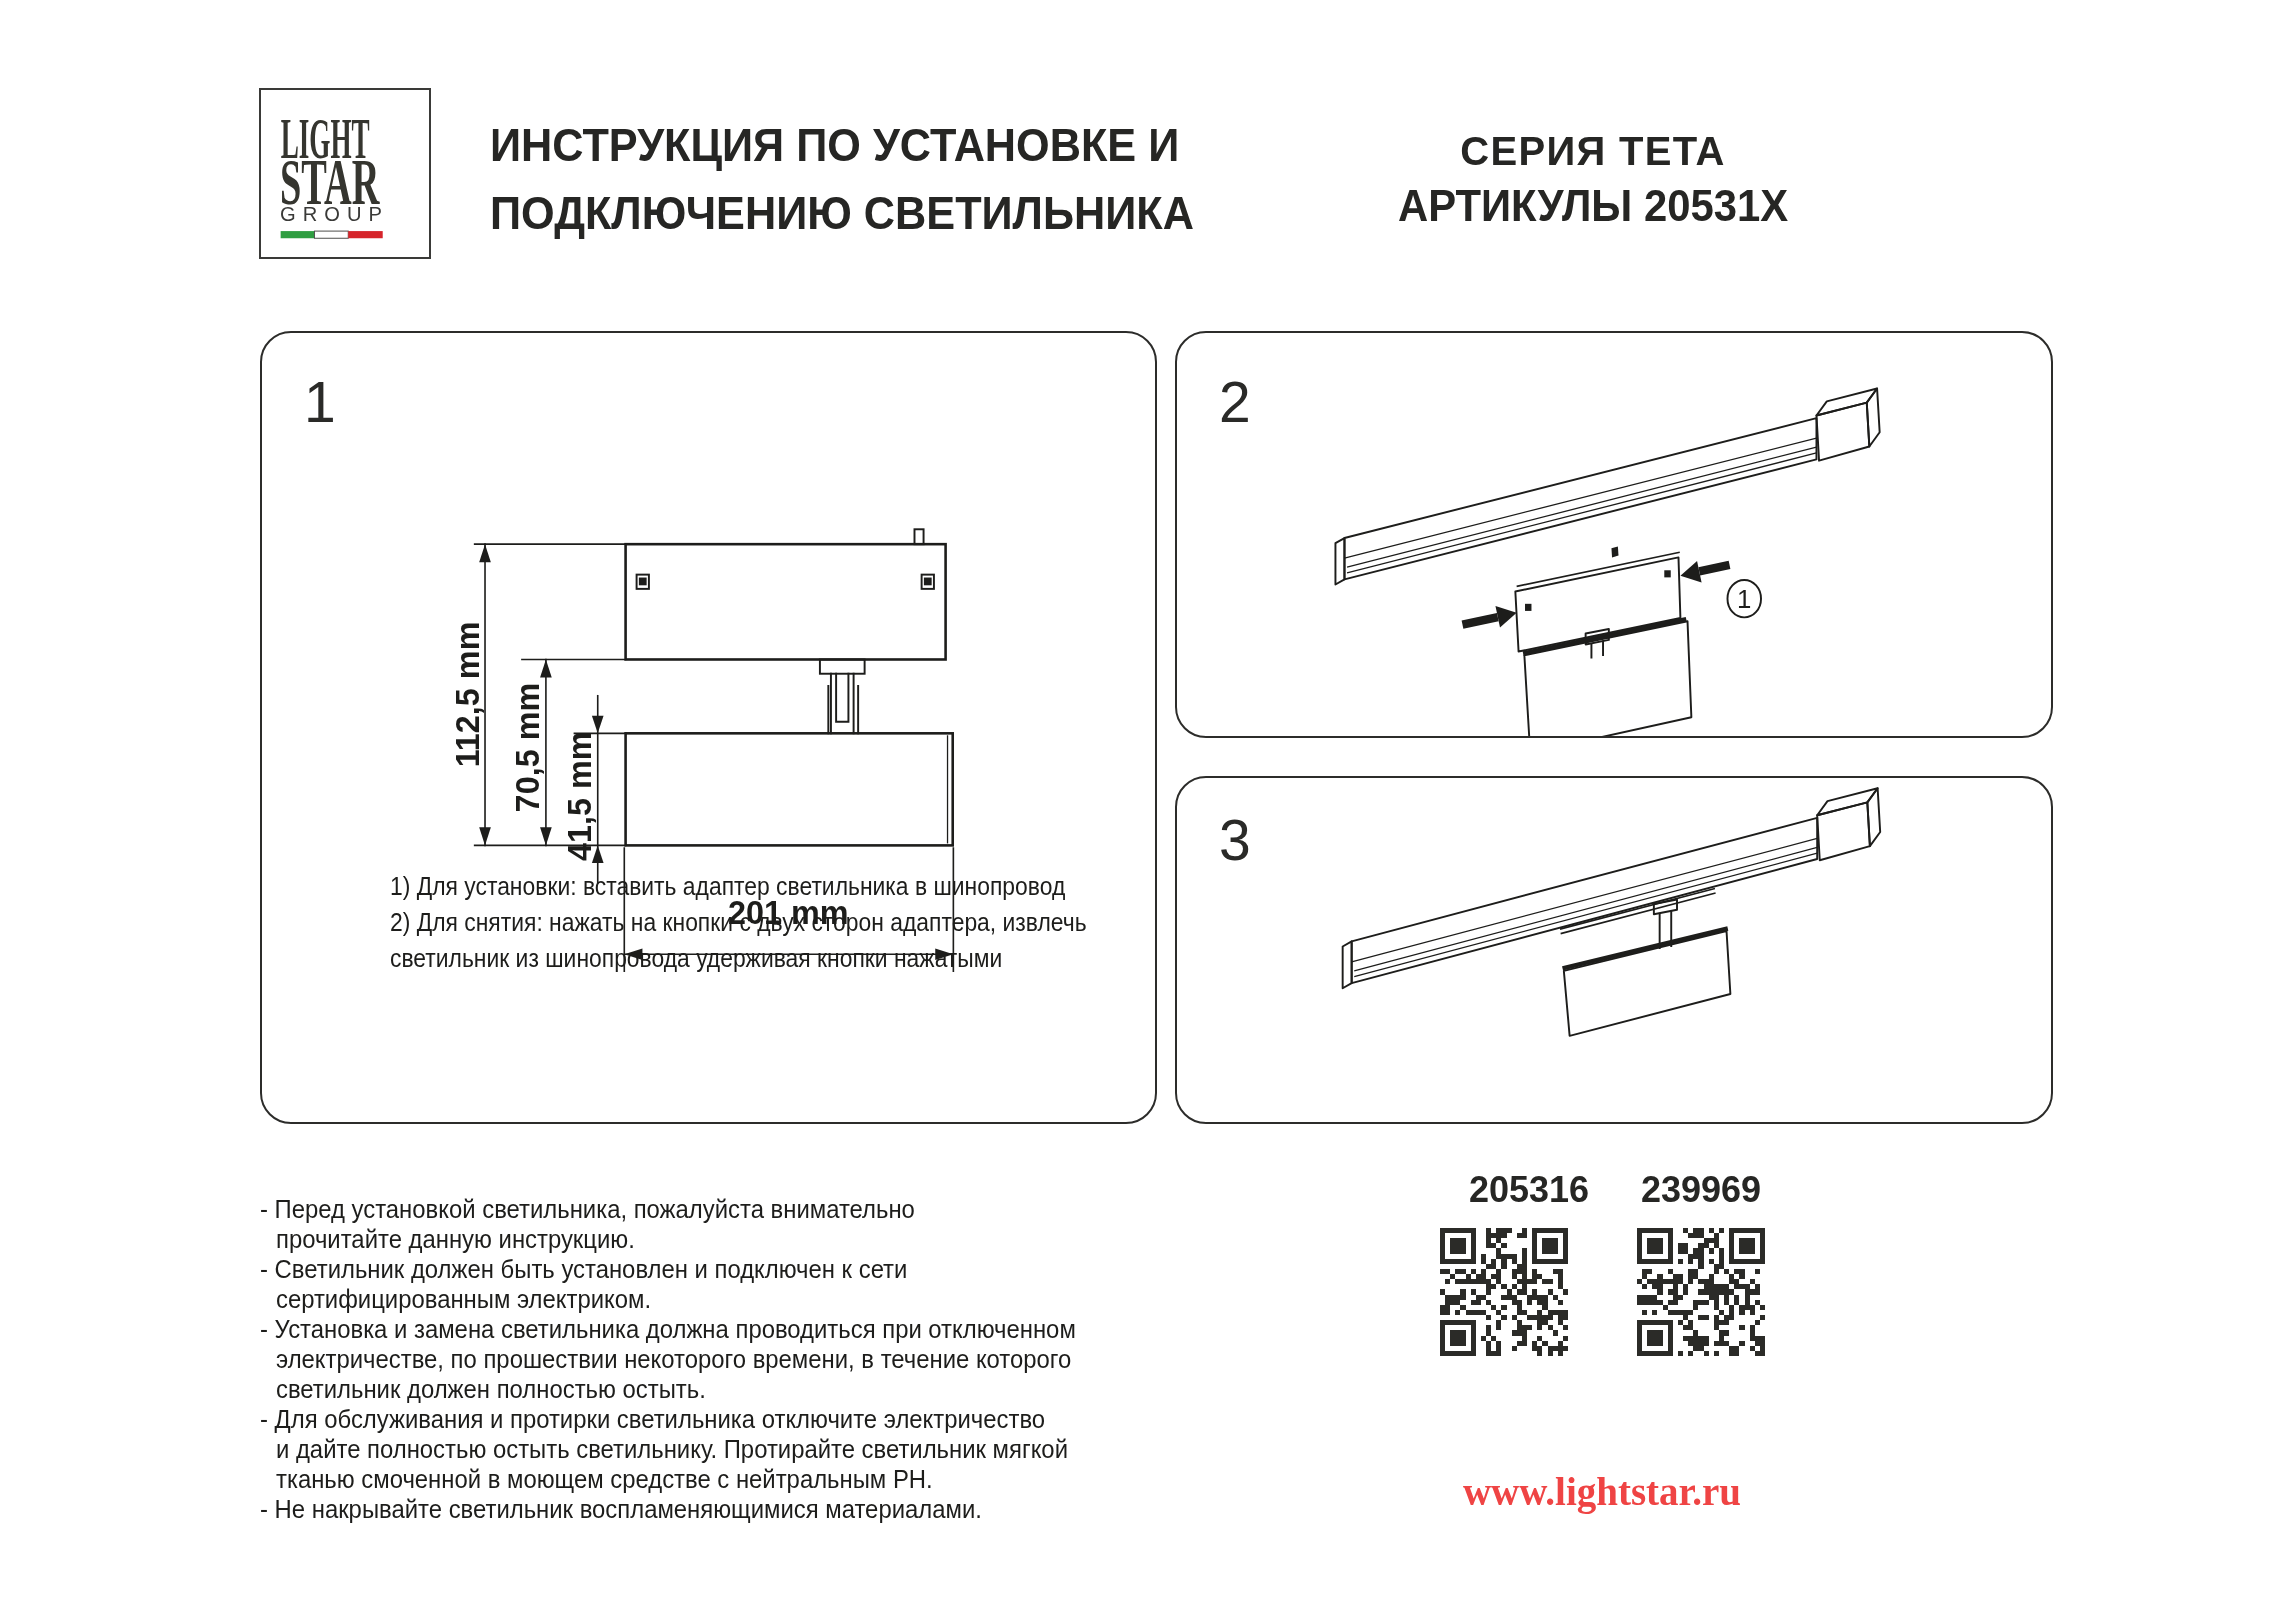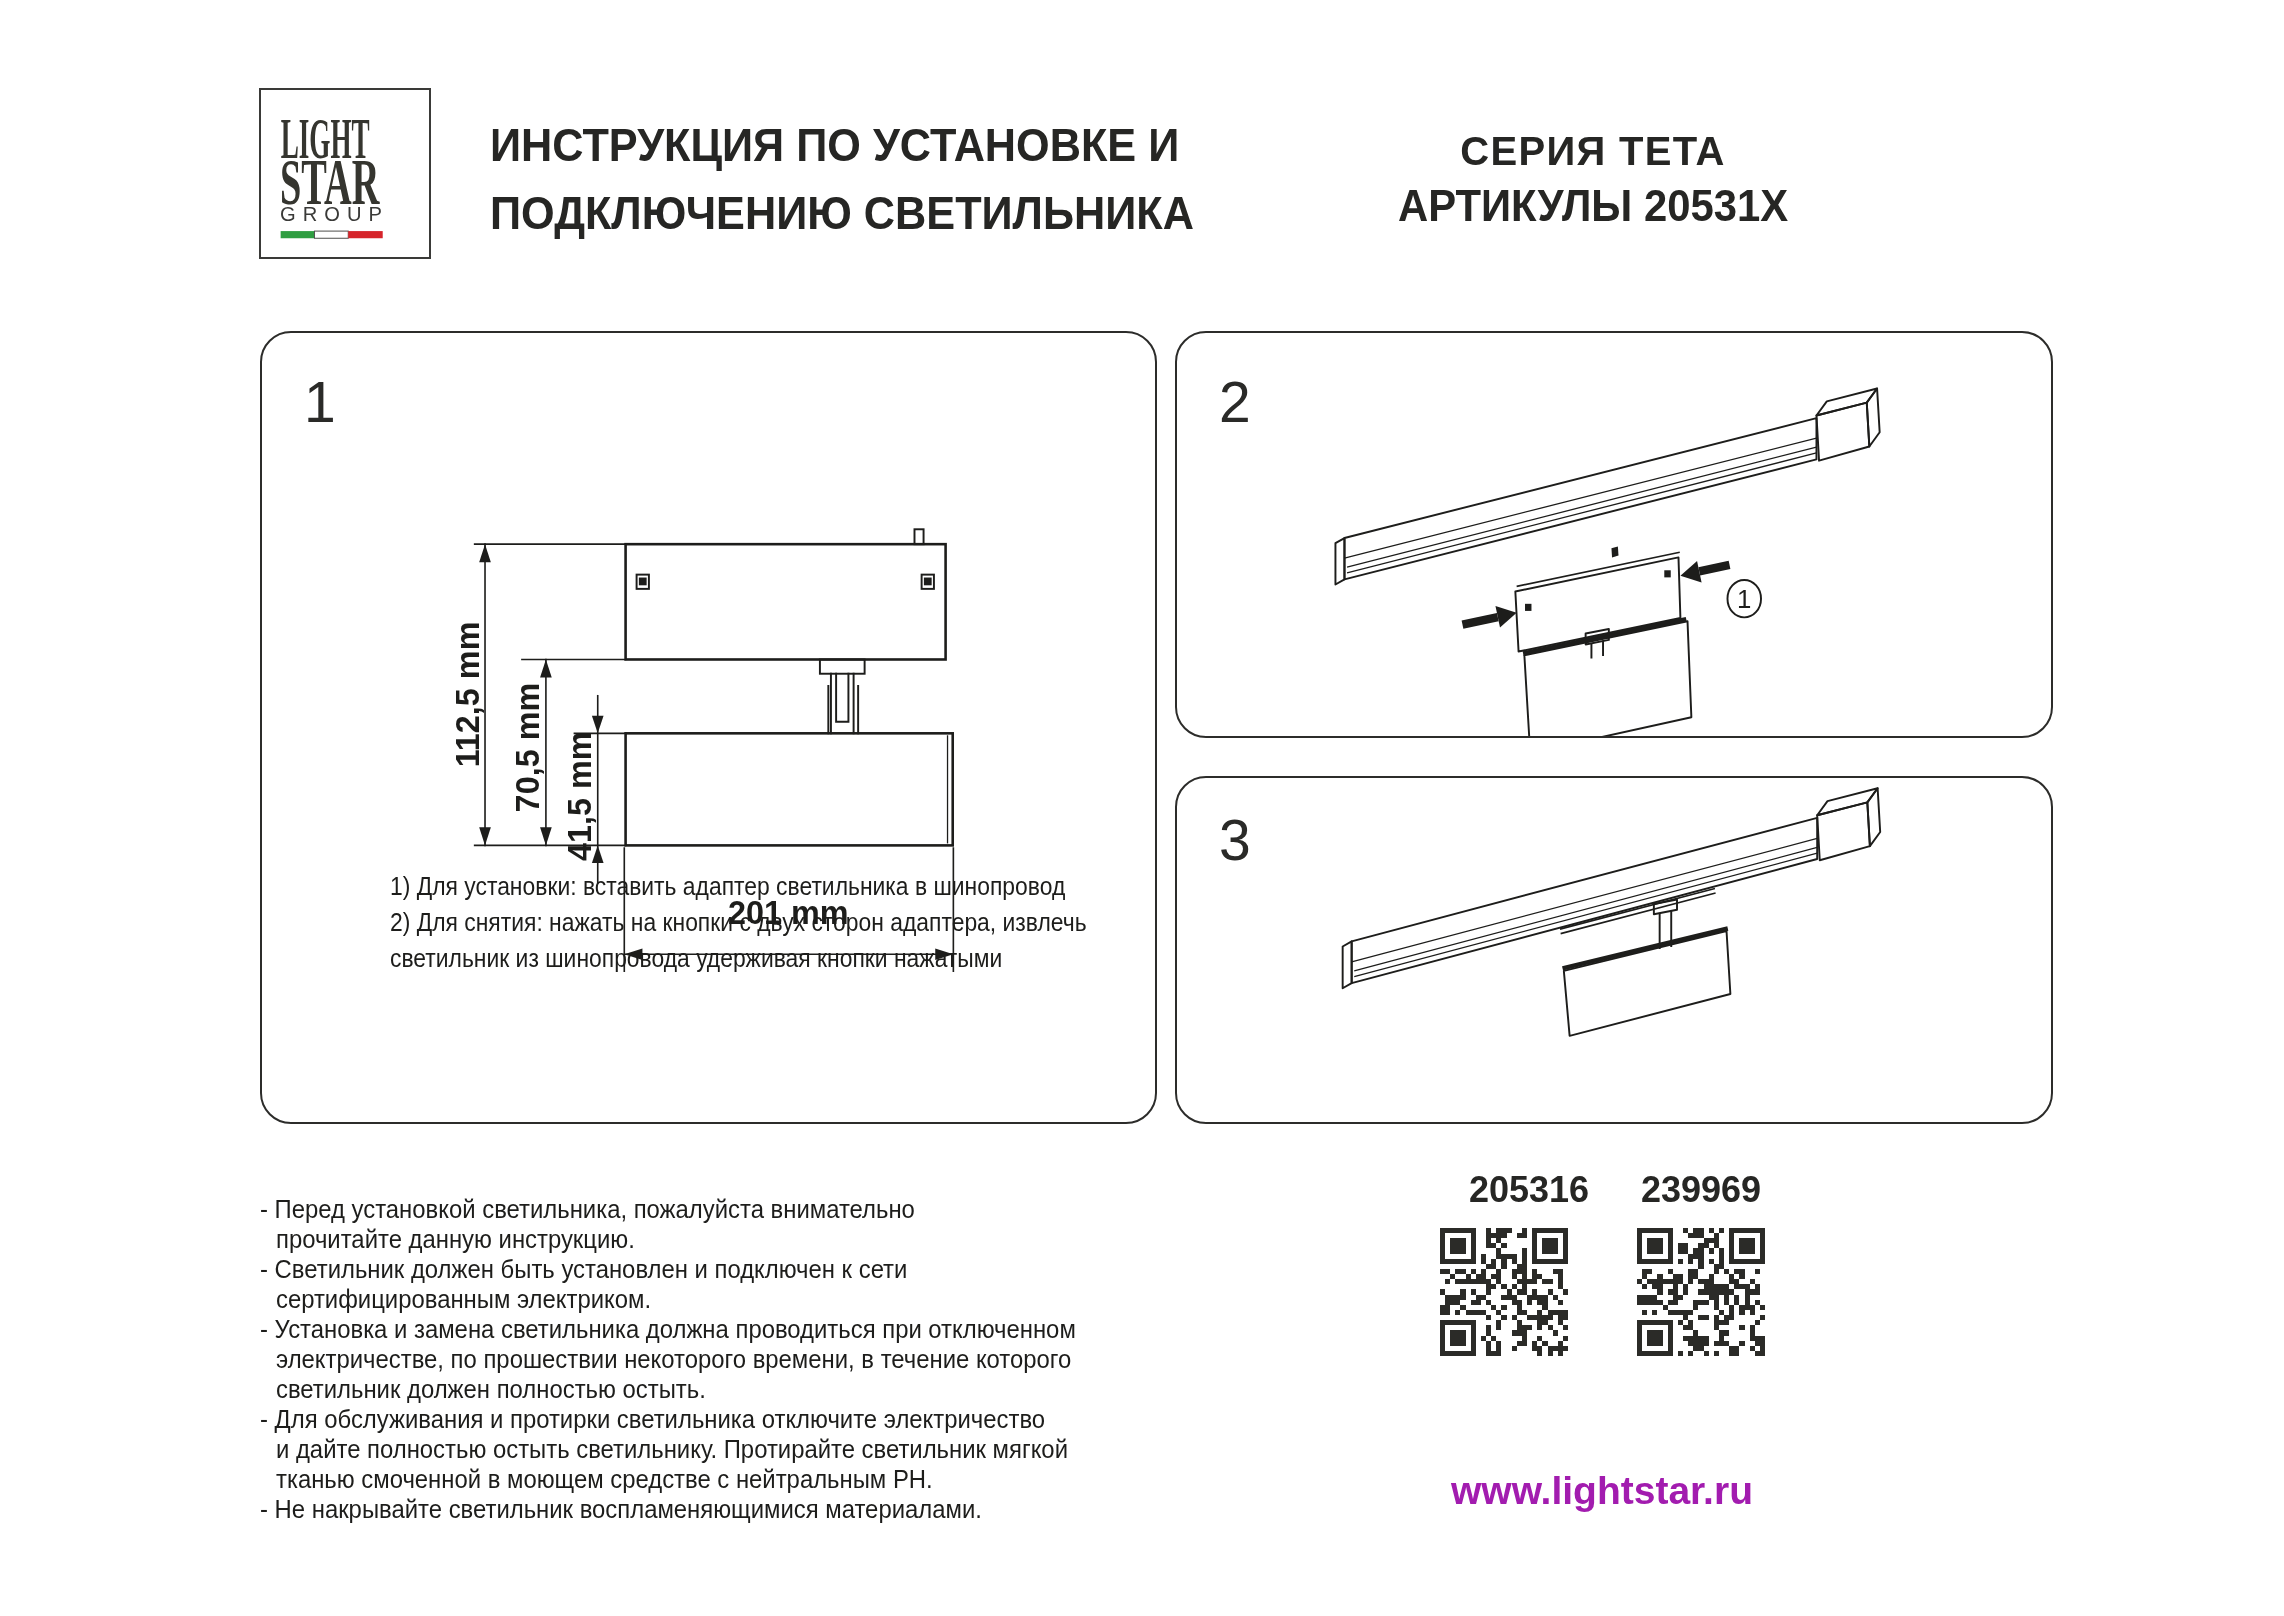--- a/index.html
+++ b/index.html
@@ -33,21 +33,21 @@
   .safety{position:absolute;left:260px;top:1194px;font-size:25.4px;line-height:30px;
     transform:scaleX(0.94);transform-origin:left top;white-space:nowrap;color:#1d1d1b;}
   .safety .indent{padding-left:17px;}
   
   .qr-label{position:absolute;width:128px;text-align:center;font-size:36px;
     font-weight:bold;top:1169px;color:#262624;}
   .qr-label.q1{left:1440px;margin-left:25px;} .qr-label.q2{left:1637px;}
   .qr{position:absolute;top:1228px;width:128px;height:128px;}
   .qr.q1{left:1440px;} .qr.q2{left:1637px;}
   .site{position:absolute;left:1602px;top:1469px;transform:translateX(-50%);
-    font-size:39px;font-weight:bold;white-space:nowrap;color:#a21caf;}
+    font-size:39px;font-weight:bold;white-space:nowrap;color:#ef4444;font-family:Liberation Serif, serif;}
   
   text.dim{font-family:"Liberation Sans", sans-serif;font-weight:bold;font-size:50px;fill:#1d1d1b;}
   text.callout{font-family:"Liberation Sans", sans-serif;font-size:40px;fill:#1d1d1b;}
 </style>
 </head>
 <body>
 
 <div class="page">
 
   <div class="logo-box">

